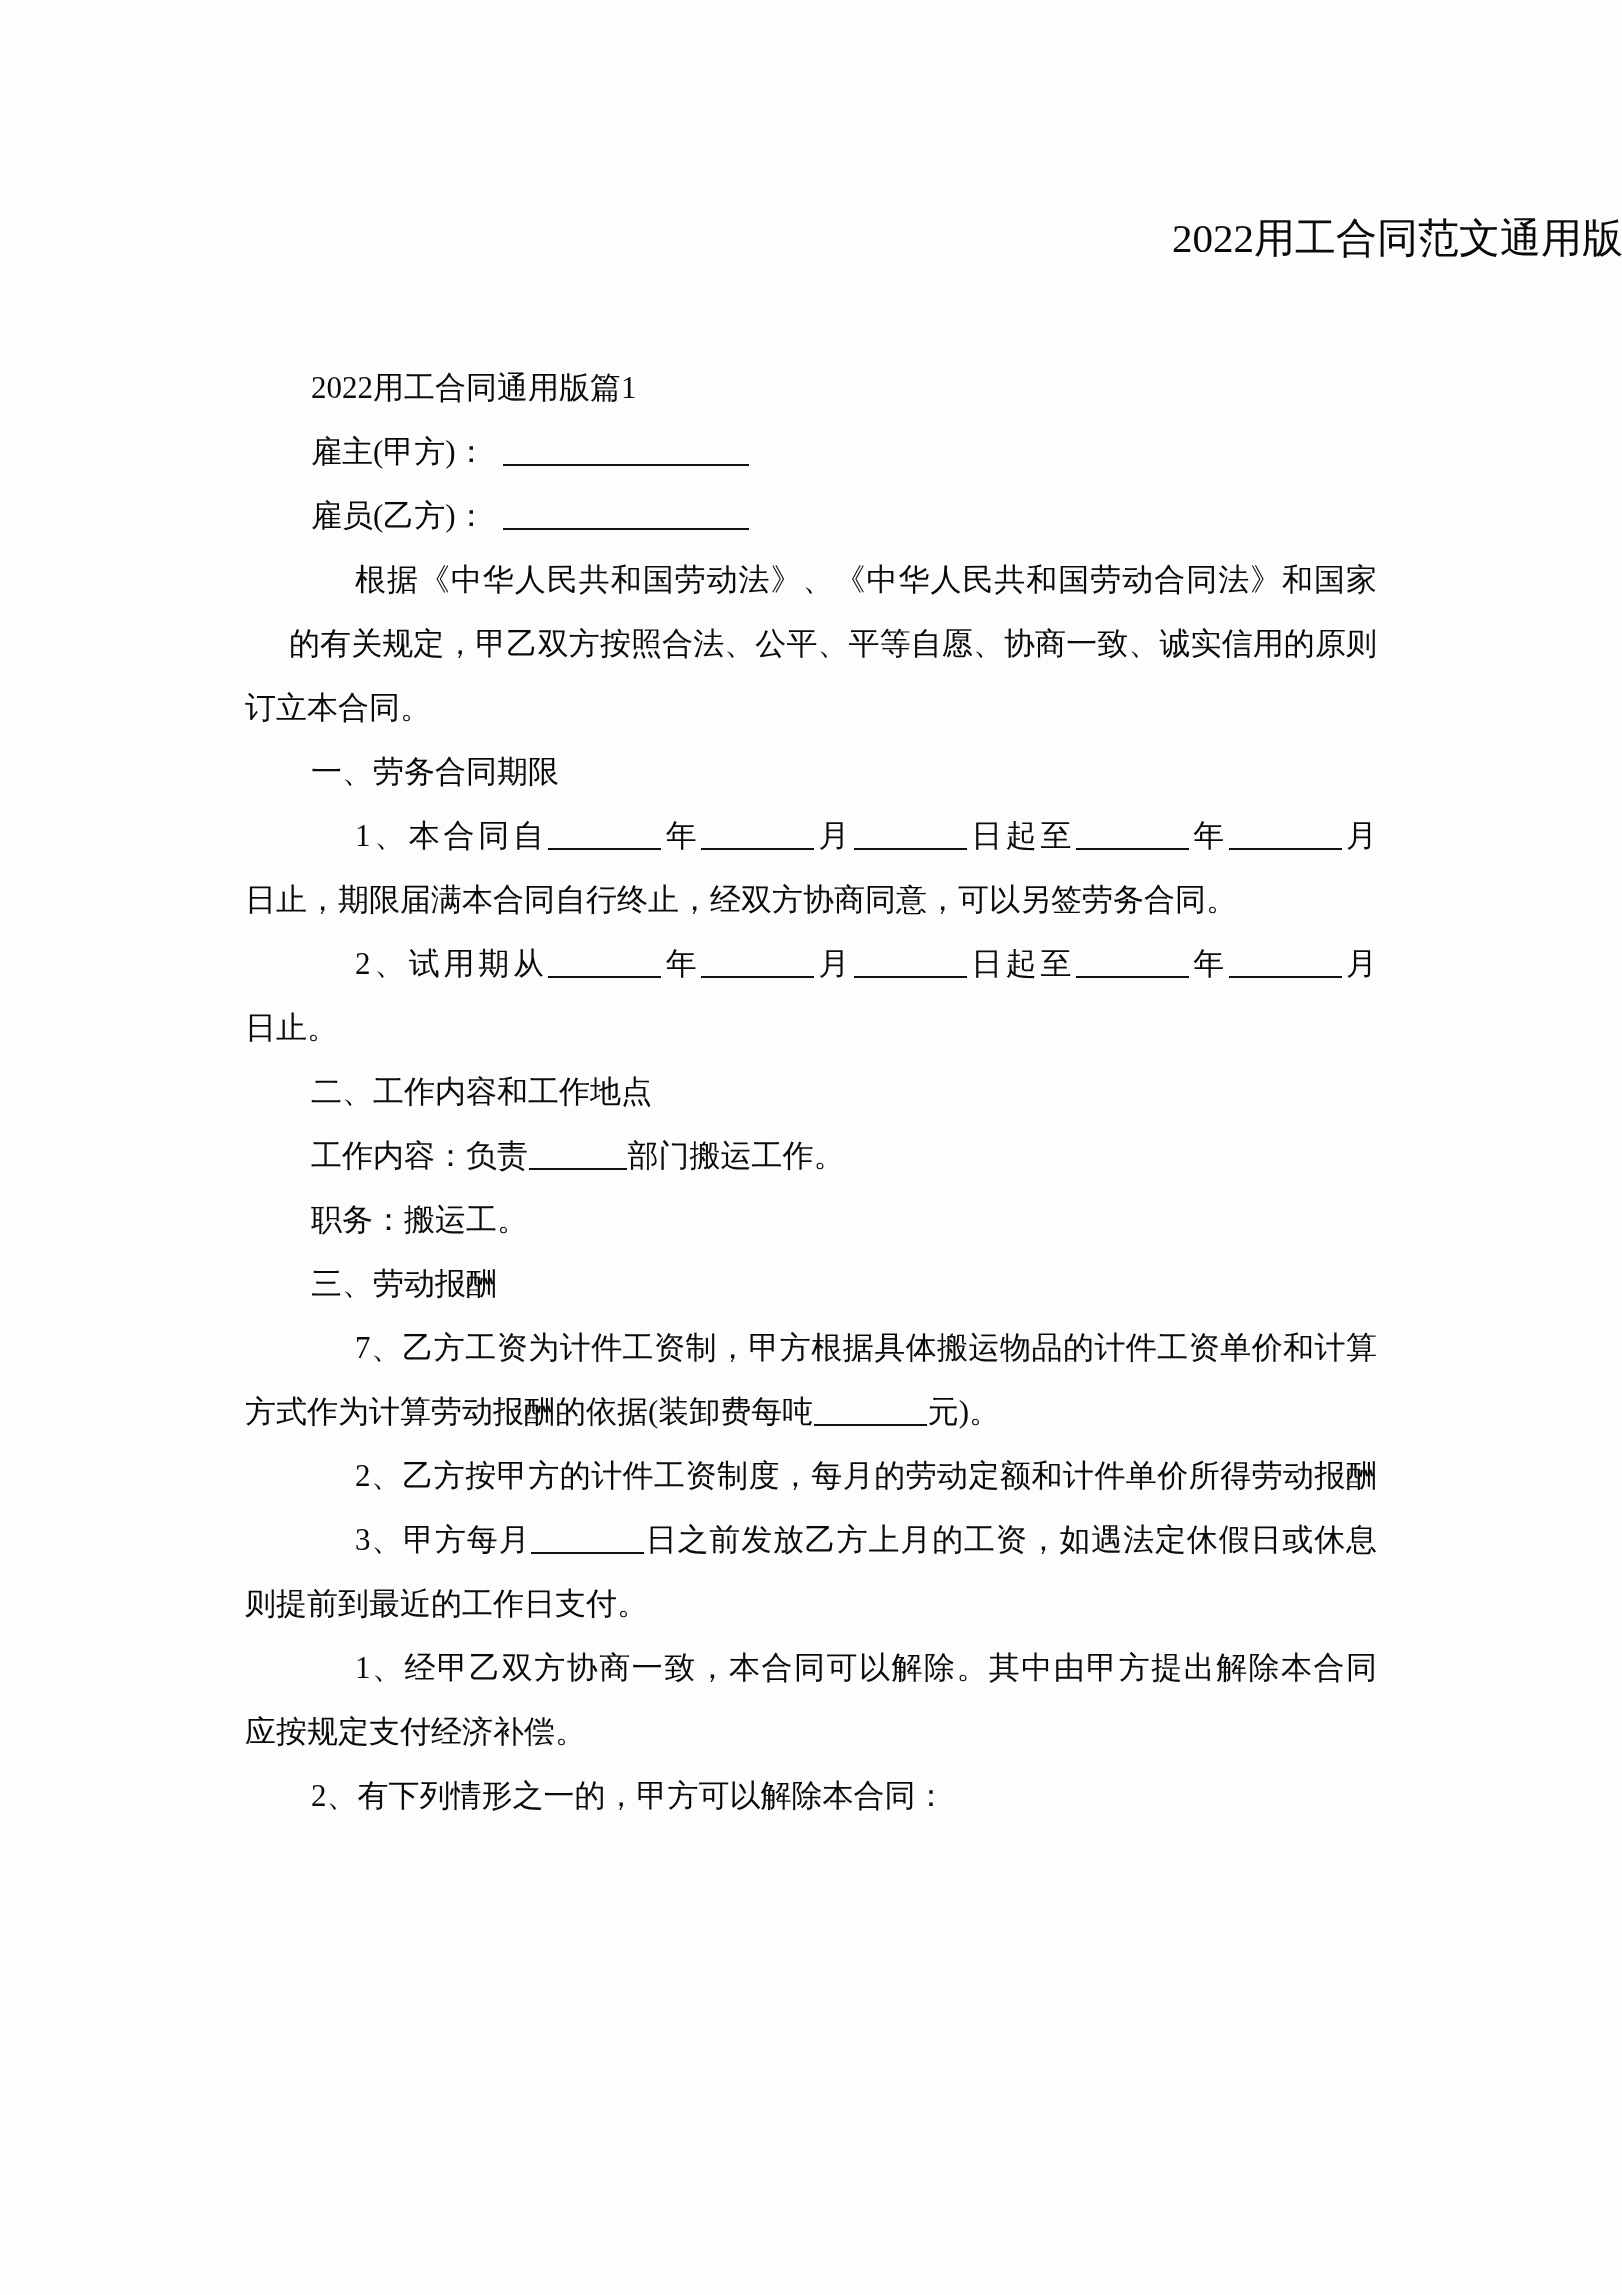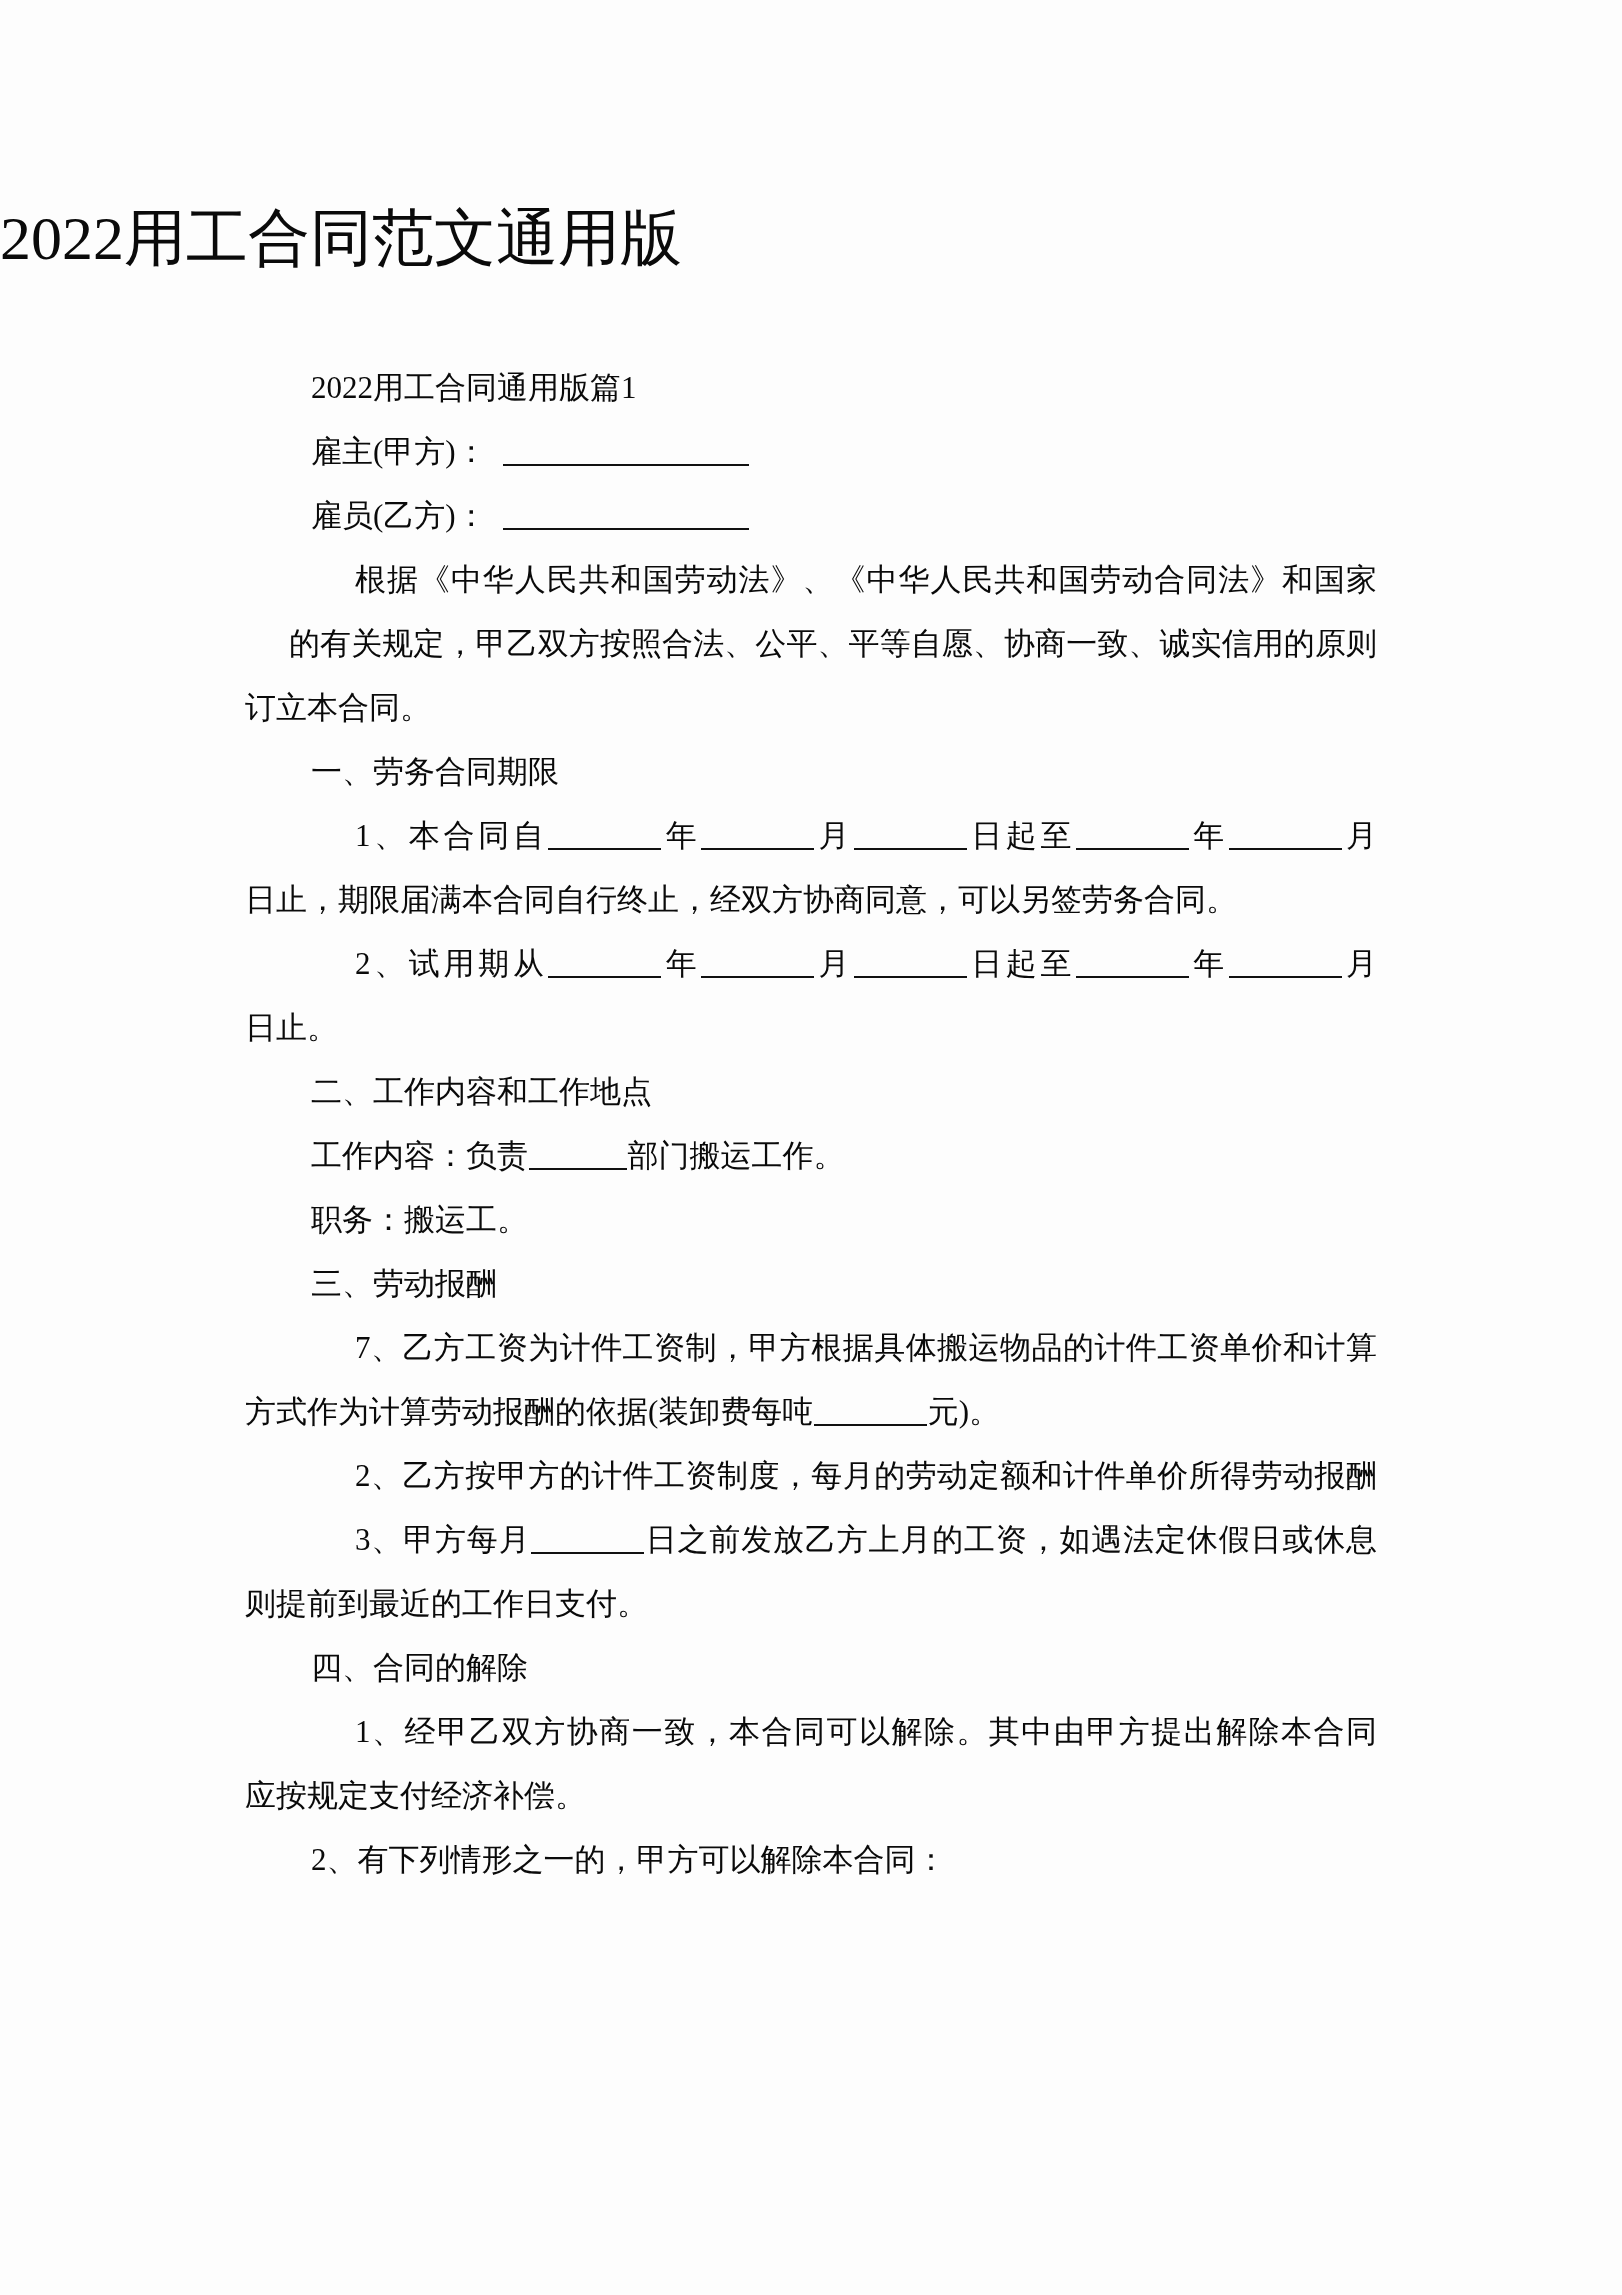--- a/index.html
+++ b/index.html
@@ -1,20 +1,20 @@
 <!DOCTYPE html>
 <html style="font-size:10.5px"><head>
 <meta charset="utf-8">
 <style>
   html, body { margin: 0; padding: 0; background: #fdfdfd; }
   body { width: 1623px; height: 2295px; position: relative; overflow: hidden;
          font-family: "Liberation Serif", "DejaVu Serif", serif; color: #0a0a0a; }
   .page { position: absolute; left: 0; top: 0; width: 1623px; height: 2295px; background: #fdfdfd; }
-  .title { position: absolute; left: 0; top: 196px; width: 1623px; text-align: left;
-           font-size: 62px; line-height: 85px; letter-spacing: 0px; }
+  .title { position: absolute; left: 0; top: 196px; width: 1623px; text-align: right;
+           font-size: 41px; line-height: 85px; letter-spacing: 0px; }
   .body { position: absolute; left: 245px; top: 356px; width: 1132px; }
   .line { height: 64px; line-height: 64px; font-size: 31px; white-space: nowrap; }
   .line.indent { padding-left: 66px; }
   .line.justify { text-align: justify; text-align-last: justify; white-space: normal; overflow: hidden; margin-left: 44px; }
   .blank { display: inline-block; border-bottom: 2px solid #111; height: 35px; vertical-align: baseline;
            margin: 0 0.7px; position: relative; top: 3.9px; }
   .b7 { width: 113px; }
   .b6 { width: 98px; }
   .b15 { width: 246px; }
   .blong { width: 851px; }
@@ -64,19 +64,18 @@
     <div class="line indent justify">7、乙方工资为计件工资制，甲方根据具体搬运物品的计件工资单价和计算</div>
     <div class="line">
       <span>方式作为计算劳动报酬的依据(装卸费每吨</span><span class="blank b7"></span><span>元)。</span>
     </div>
     <div class="line indent justify">2、乙方按甲方的计件工资制度，每月的劳动定额和计件单价所得劳动报酬</div>
     <div class="line indent justify">
       <span>3、甲方每月</span><span class="blank b7"></span><span>日之前发放乙方上月的工资，如遇法定休假日或休息日，</span>
     </div>
     <div class="line">则提前到最近的工作日支付。</div>
 
-    <div class="line indent">四、合同的解除</div>
     <div class="line indent justify">1、经甲乙双方协商一致，本合同可以解除。其中由甲方提出解除本合同的，</div>
     <div class="line">应按规定支付经济补偿。</div>
     <div class="line indent">2、有下列情形之一的，甲方可以解除本合同：</div>
   </div>
 </div>
 
 
 </body></html>

